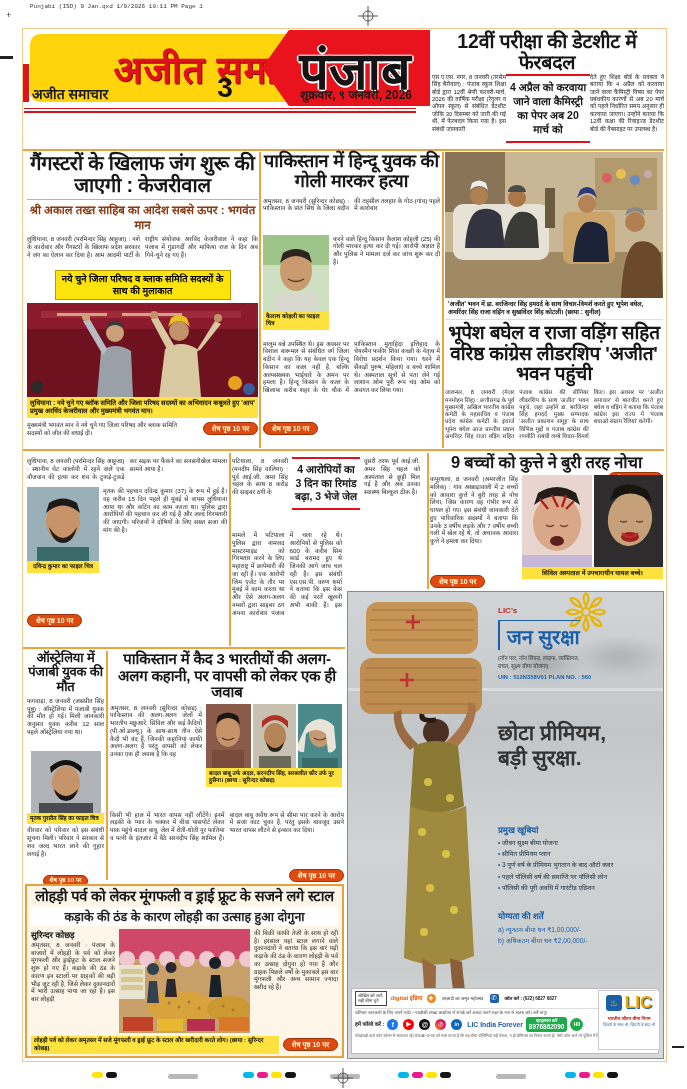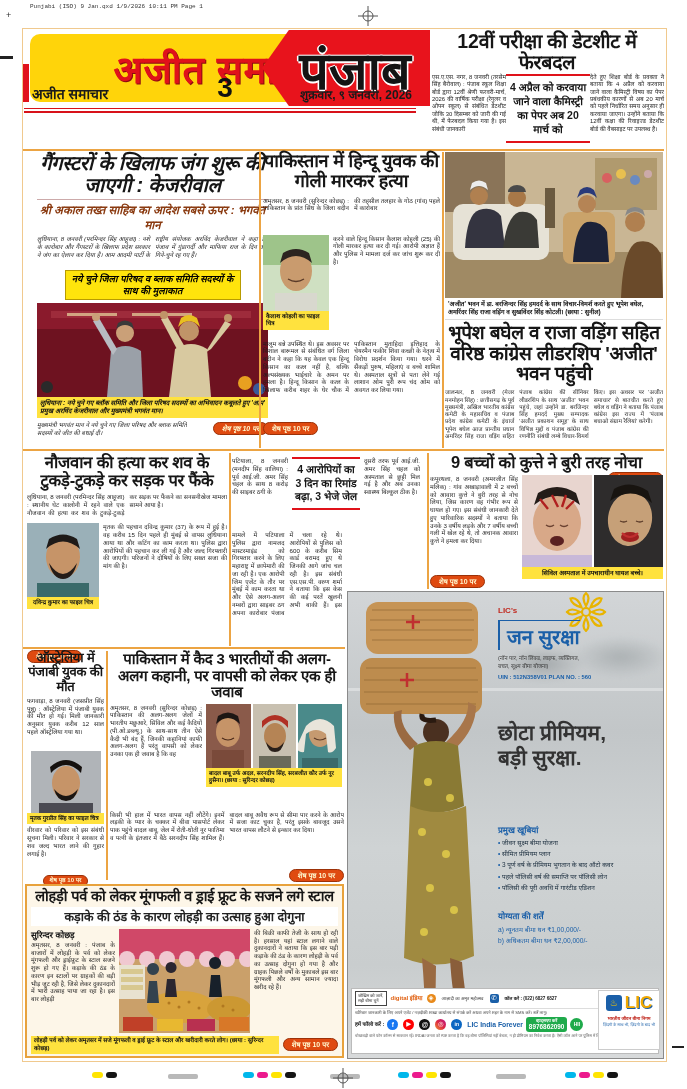--- a/index.html
+++ b/index.html
@@ -62,21 +62,21 @@
     <div class="hl" style="font-size:19.5px;">12वीं परीक्षा की डेटशीट में फेरबदल</div>
     <div style="display:flex;gap:0;justify-content:flex-end;">
       <div class="body-txt" style="width:74px;font-size:5.9px;">एस.ए.एस. नगर, 8 जनवरी (तरसेम सिंह बैरोवाल) : पंजाब स्कूल शिक्षा बोर्ड द्वारा 12वीं श्रेणी फरवरी-मार्च, 2026 की वार्षिक परीक्षा (रेगुलर व ओपन स्कूल) से संबंधित डेटशीट जोकि 30 दिसम्बर को जारी की गई थी, में फेरबदल किया गया है। इस संबंधी जानकारी</div>
       <div class="redbox" style="width:80px;font-size:10.5px;line-height:1.35;padding:4px 2px;align-self:flex-start;">4 अप्रैल को करवाया जाने वाला कैमिस्ट्री का पेपर अब 20 मार्च को</div>
       <div class="body-txt" style="width:74px;font-size:5.9px;">देते हुए शिक्षा बोर्ड के प्रवक्ता ने बताया कि 4 अप्रैल को करवाया जाने वाला कैमिस्ट्री विषय का पेपर प्रबंधकीय कारणों से अब 20 मार्च को पहले निर्धारित समय अनुसार ही करवाया जाएगा। उन्होंने बताया कि 12वीं कक्षा की रिवाइज्ड डेटशीट बोर्ड की वैबसाइट पर उपलब्ध है।</div>
     </div>
   </div>
 
   <div class="abs hrule" style="left:23px;top:149px;width:641px;"></div>
 
-  <div class="abs" style="left:37px;top:152px;width:231px;font-style:italic;">
+  <div class="abs" style="left:27px;top:152px;width:231px;">
     <div class="hl" style="font-size:20px;">गैंगस्टरों के खिलाफ जंग शुरू की जाएगी : केजरीवाल</div>
     <div class="subhead-maroon" style="font-size:11.5px;margin-top:3px;border-top:1px solid #caa;padding-top:2px;">श्री अकाल तख्त साहिब का आदेश सबसे ऊपर : भगवंत मान</div>
     <div class="body-txt cols2" style="margin-top:3px;height:32px;overflow:hidden;">लुधियाना, 8 जनवरी (परमिन्दर सिंह आहूजा) : नशे के कारोबार और गैंगस्टरों के खिलाफ प्रदेश सरकार ने जंग का ऐलान कर दिया है। आम आदमी पार्टी के राष्ट्रीय संयोजक अरविंद केजरीवाल ने कहा कि पंजाब में गुंडागर्दी और माफिया राज के दिन अब गिने-चुने रह गए हैं।</div>
     <div style="background:#ffe40c;border:1px solid #b89b00;width:170px;margin:3px auto 0;font-size:9.5px;font-weight:800;text-align:center;line-height:1.25;padding:2px;">नये चुने जिला परिषद व ब्लाक समिति सदस्यों के साथ की मुलाकात</div>
     <div class="photo" style="width:100%;height:94px;margin-top:3px;">
       <svg width="231" height="94" viewBox="0 0 231 94">
         <rect width="231" height="94" fill="#6e1220"></rect>
         <rect width="231" height="26" fill="#8a1a2c"></rect>
         <rect x="14" y="8" width="200" height="7" fill="#a23040" opacity="0.8"></rect>
         <rect x="30" y="10" width="50" height="3" fill="#e8d8a0" opacity="0.7"></rect>
@@ -162,21 +162,20 @@
     </div>
     <div class="cap" style="background:#fff;border-bottom:1px solid #ddd;font-size:6.4px;">'अजीत' भवन में डा. बरजिन्दर सिंह हमदर्द के साथ विचार-विमर्श करते हुए भूपेश बघेल, अमरिंदर सिंह राजा वड़िंग व सुखविंदर सिंह कोटली। (छाया : सुनील)</div>
     <div class="hl" style="font-size:19px;margin-top:3px;">भूपेश बघेल व राजा वड़िंग सहित वरिष्ठ कांग्रेस लीडरशिप 'अजीत' भवन पहुंची</div>
     <div class="body-txt cols3" style="margin-top:4px;height:76px;overflow:hidden;font-size:5.8px;">जालन्धर, 8 जनवरी (मेजर मनमोहन सिंह) : छत्तीसगढ़ के पूर्व मुख्यमंत्री, अखिल भारतीय कांग्रेस कमेटी के महासचिव व पंजाब प्रदेश कांग्रेस कमेटी के इंचार्ज भूपेश बघेल आज प्रान्तीय प्रधान अमरिंदर सिंह राजा वड़िंग सहित पंजाब कांग्रेस की सीनियर लीडरशिप के साथ 'अजीत' भवन पहुंचे, जहां उन्होंने डा. बरजिन्दर सिंह हमदर्द मुख्य सम्पादक 'अजीत प्रकाशन समूह' के साथ विभिन्न मुद्दों व पंजाब कांग्रेस की रणनीति संबंधी लम्बे विचार-विमर्श किए। इस अवसर पर 'अजीत समाचार' से बातचीत करते हुए बघेल व वड़िंग ने बताया कि पंजाब कांग्रेस इस राज्य में 'पंजाब बचाओ संग्राम रैलियां' करेगी।</div>
     <div style="text-align:right;margin-top:2px;"><span class="pill">शेष पृष्ठ 10 पर</span></div>
   </div>
 
   <div class="abs hrule" style="left:23px;top:449px;width:641px;"></div>
 
   <div class="abs" style="left:27px;top:453px;width:200px;">
-    <div class="hl" style="font-size:16.5px;">नौजवान की हत्या कर शव के टुकड़े-टुकड़े कर सड़क पर फैंके</div>
     <div class="body-txt cols2" style="margin-top:4px;height:28px;overflow:hidden;">लुधियाना, 8 जनवरी (परमिन्दर सिंह आहूजा) : स्थानीय घेट कालोनी में रहने वाले एक नौजवान की हत्या कर शव के टुकड़े-टुकड़े कर सड़क पर फैंकने का सनसनीखेज मामला सामने आया है।</div>
     <div style="display:flex;gap:4px;margin-top:2px;">
       <div style="width:72px;">
         <div class="photo" style="width:72px;height:74px;">
           <svg width="72" height="74" viewBox="0 0 72 74">
             <rect width="72" height="74" fill="#9ab0b8"></rect>
             <ellipse cx="36" cy="34" rx="17" ry="21" fill="#c69468"></ellipse>
             <path d="M19 26 q17 -15 34 0 l-3 -10 q-14 -9 -28 0 z" fill="#1e1a18"></path>
             <path d="M22 40 q14 22 28 0 q-4 16 -14 16 q-10 0 -14 -16z" fill="#241c18"></path>
             <rect x="10" y="60" width="52" height="14" fill="#3a6a6a"></rect>

